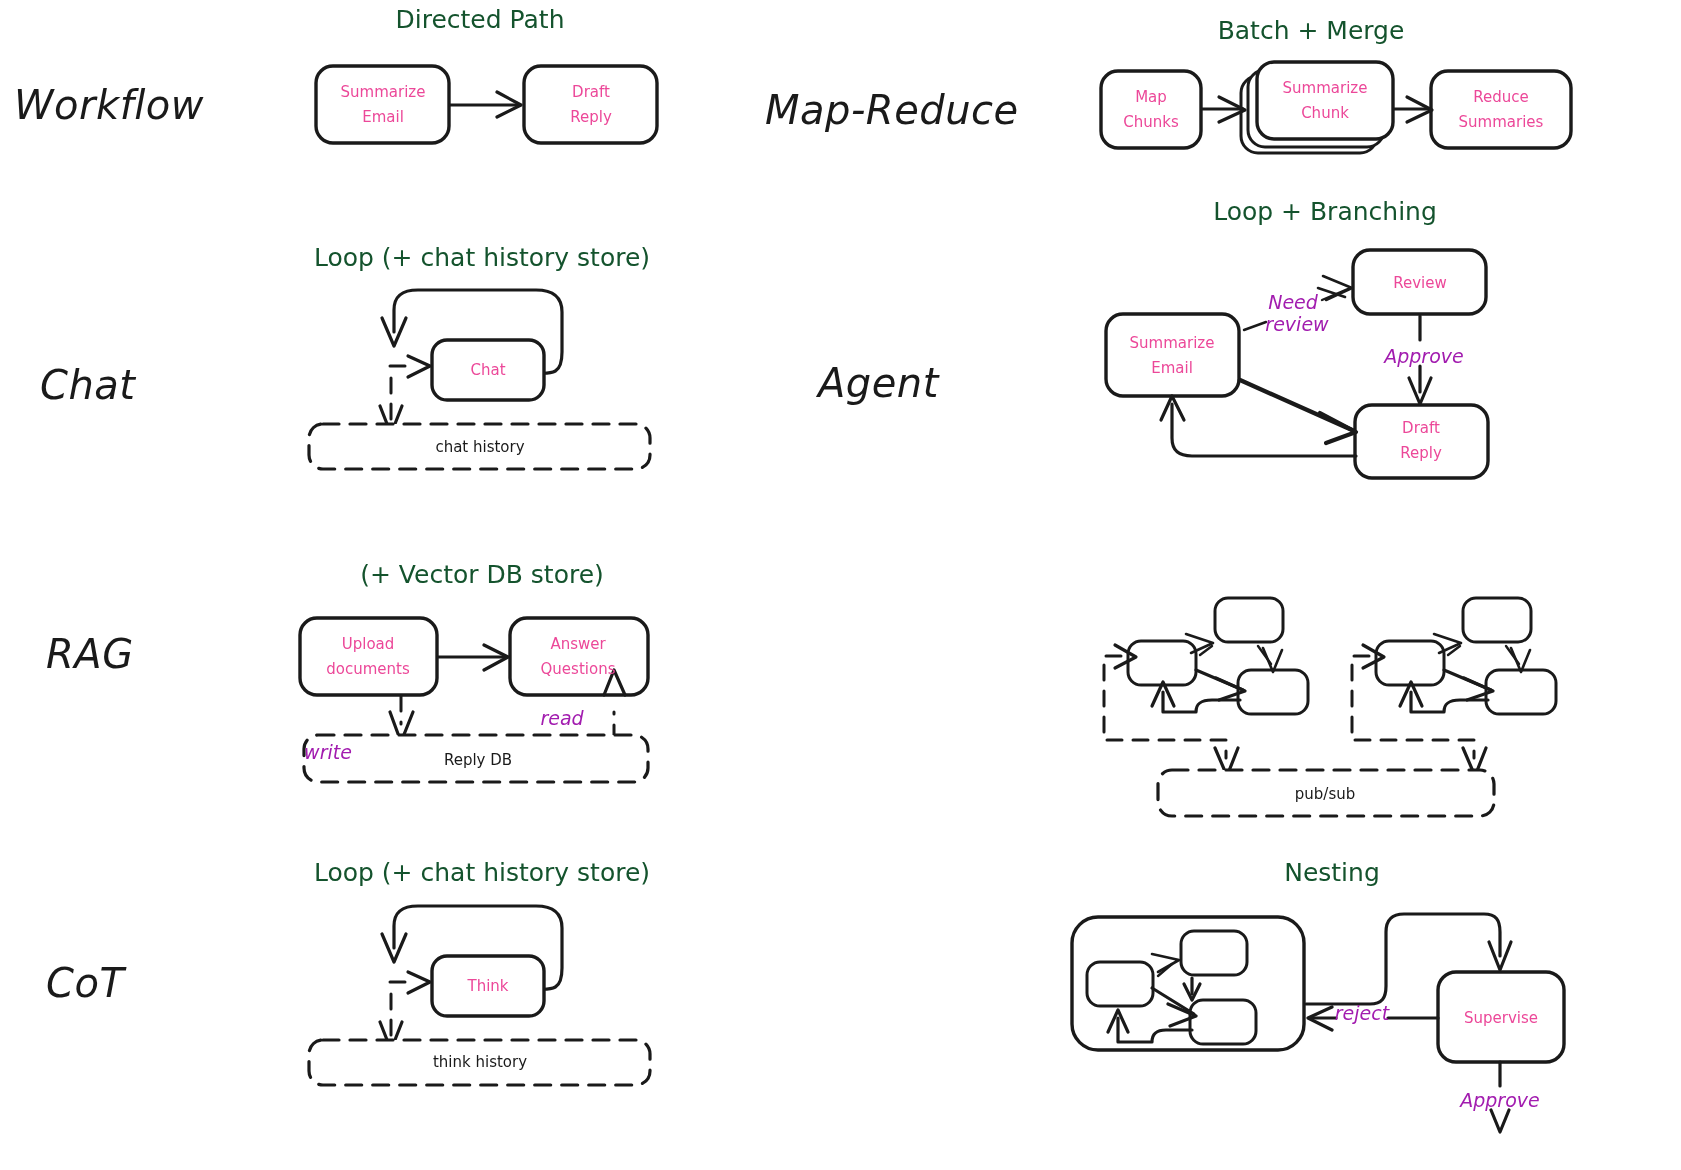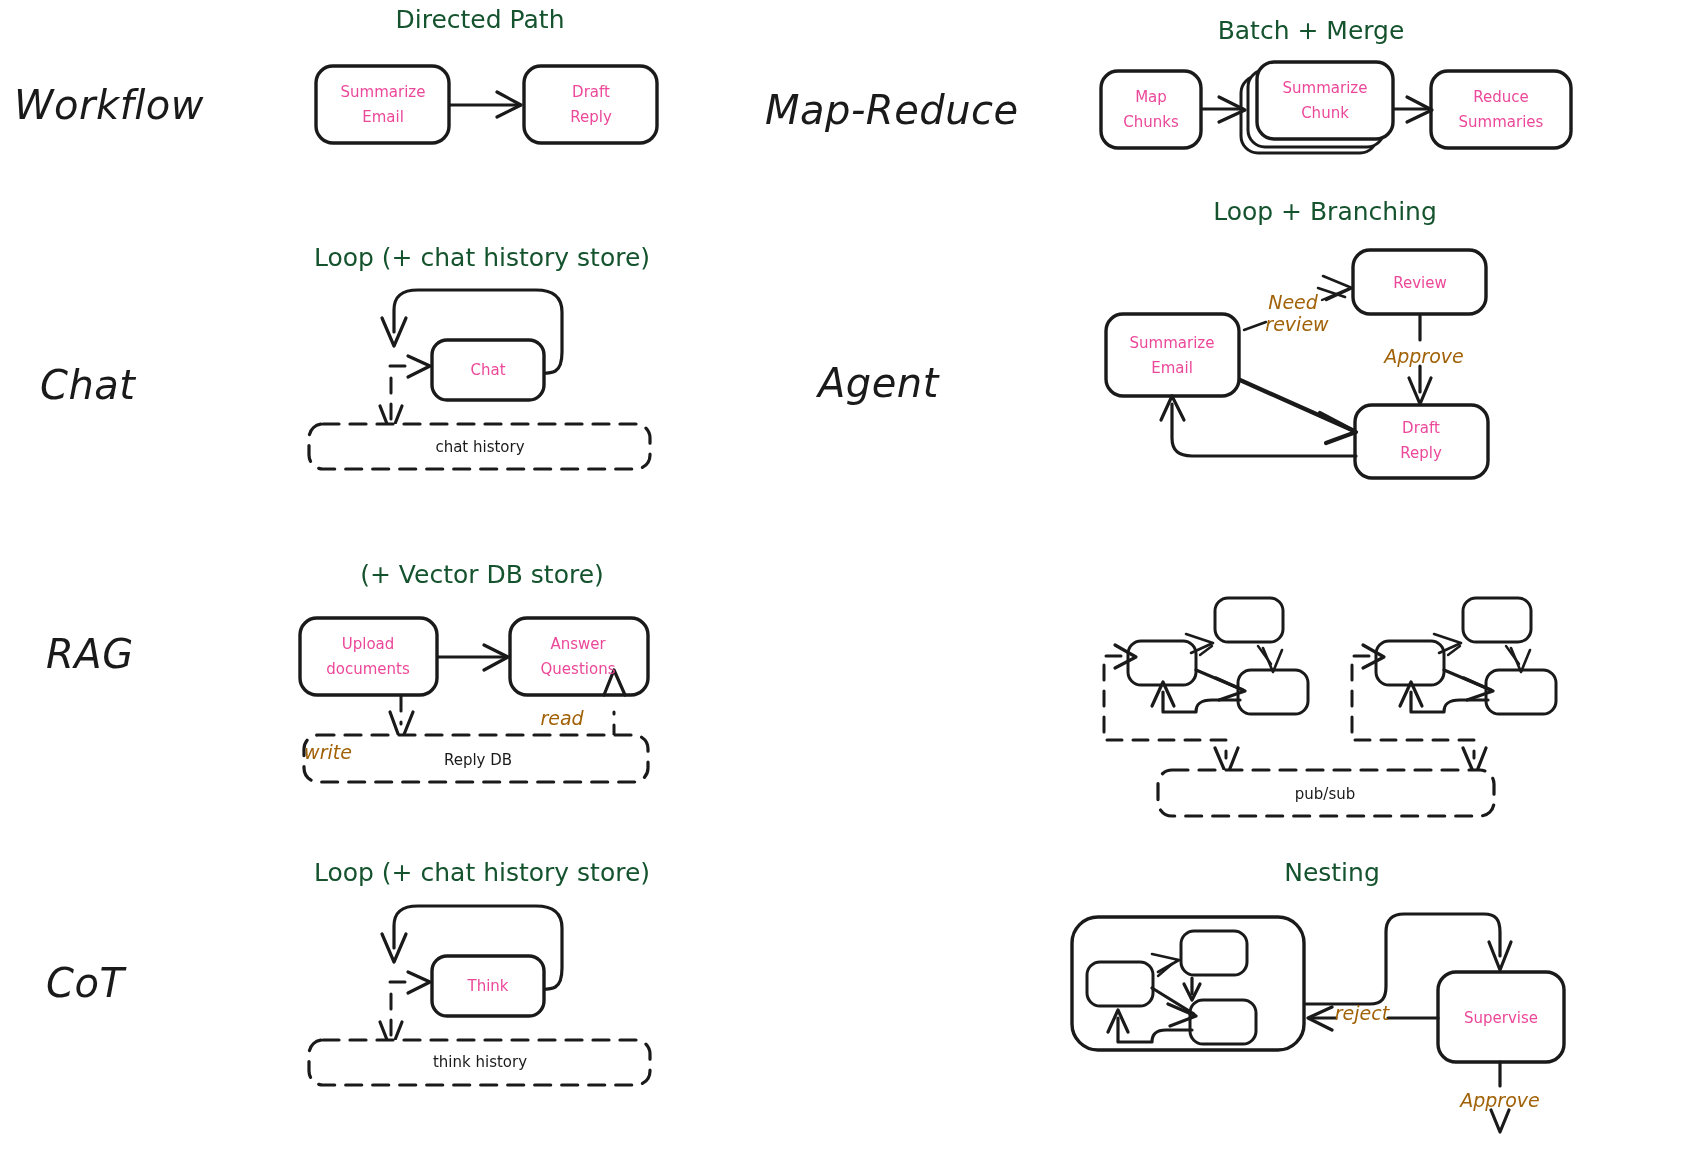--- a/index.html
+++ b/index.html
@@ -9,21 +9,21 @@
   svg.layer{position:absolute;left:0;top:0;width:1681px;height:1170px;overflow:visible;}
 
   .rowlabel{position:absolute;font-size:40px;font-style:italic;letter-spacing:.5px;
             color:#1a1a1a;white-space:nowrap;font-weight:400;}
   .caption{position:absolute;font-size:25px;color:#14532d;white-space:nowrap;
            text-align:right;transform:translateX(-50%);}
   .nodetext{position:absolute;font-size:15px;line-height:25px;color:#ec4899;
             text-align:center;transform:translate(-50%,-50%);white-space:pre-line;}
   .storetext{position:absolute;font-size:15px;color:#1a1a1a;text-align:center;
              transform:translate(-50%,-50%);white-space:nowrap;}
-  .edgelabel{position:absolute;font-size:19px;font-style:italic;color:#a16207;
+  .edgelabel{position:absolute;font-size:19px;font-style:italic;color:#a21caf;
              white-space:nowrap;transform:translate(-50%,-50%);}
 </style>
 </head>
 <body>
 
 <div class="canvas">
 
   <svg class="layer" viewBox="0 0 1681 1170" xmlns="http://www.w3.org/2000/svg">
     <defs>
       <style>

